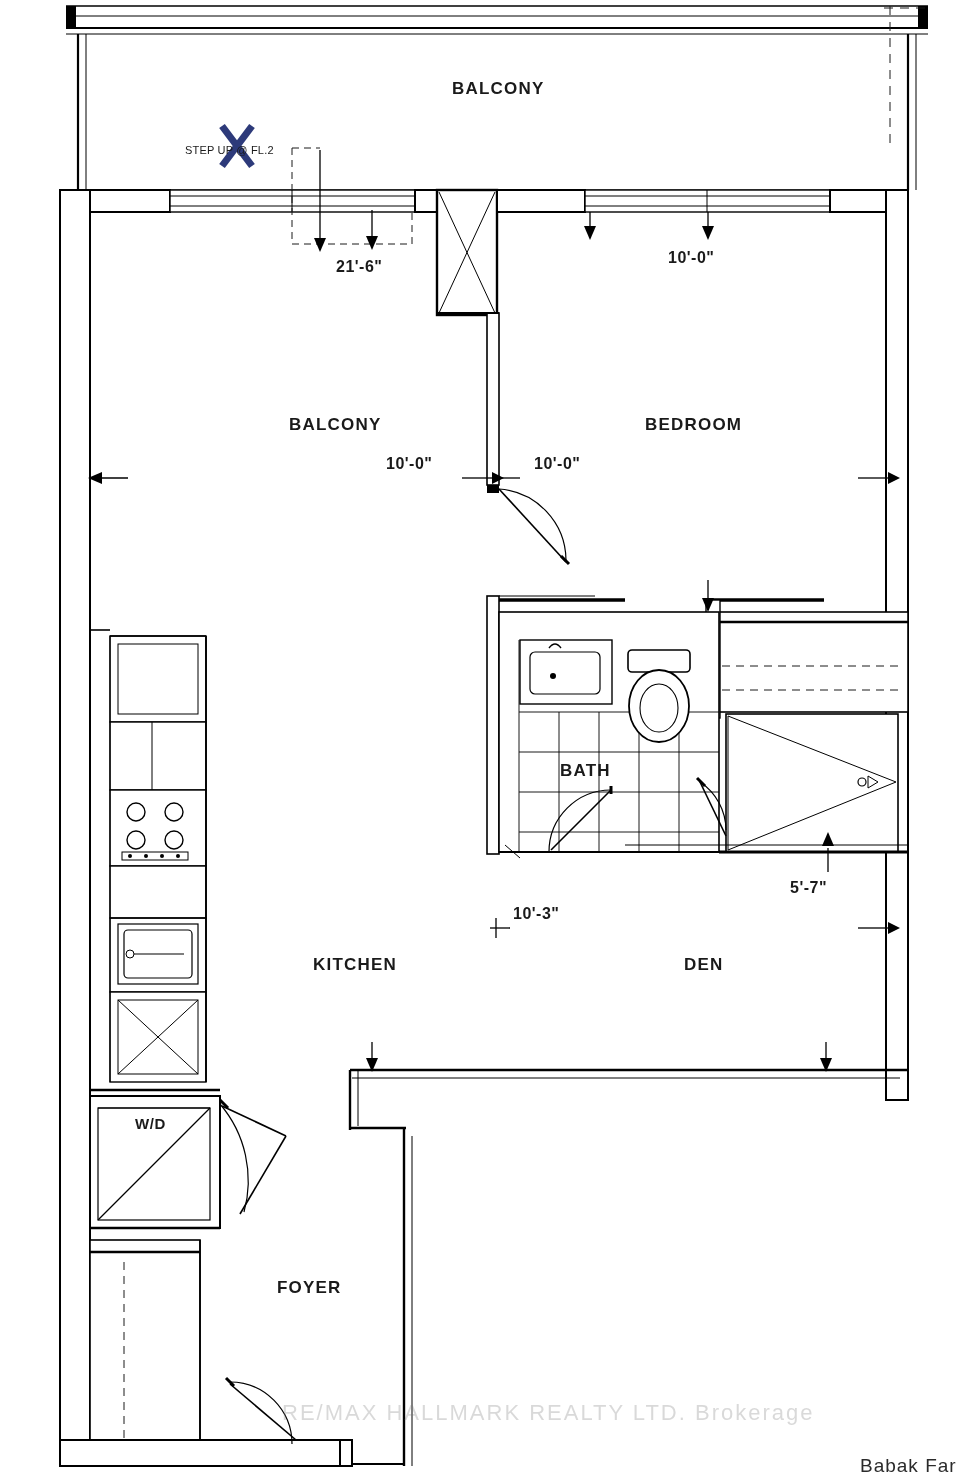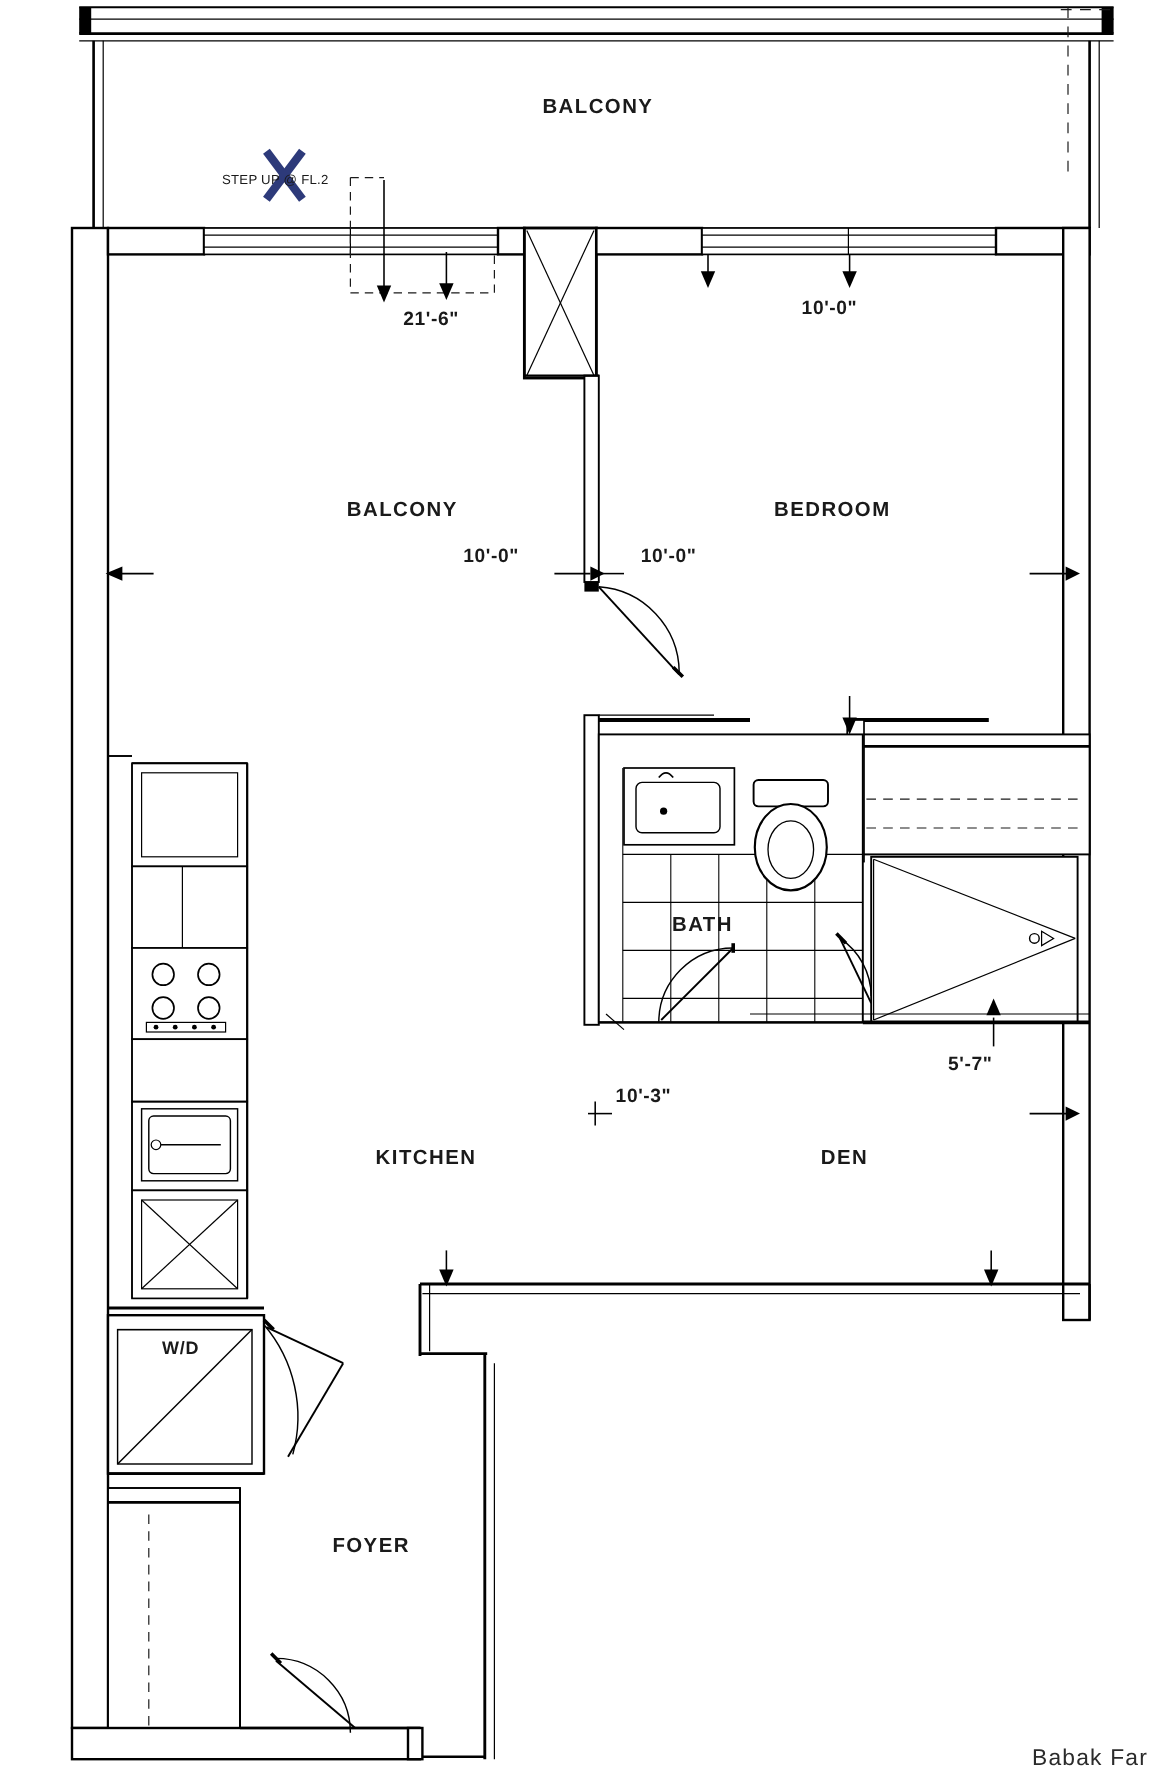--- a/index.html
+++ b/index.html
@@ -318,15 +318,16 @@
 
   <div class="lbl dim-lbl" style="left:336px; top:258px;">21'-6"</div>
   <div class="lbl dim-lbl" style="left:668px; top:249px;">10'-0"</div>
   <div class="lbl dim-lbl" style="left:386px; top:455px;">10'-0"</div>
   <div class="lbl dim-lbl" style="left:534px; top:455px;">10'-0"</div>
   <div class="lbl dim-lbl" style="left:790px; top:879px;">5'-7"</div>
   <div class="lbl dim-lbl" style="left:513px; top:905px;">10'-3"</div>
 
   <div class="lbl small-lbl" style="left:185px; top:144px;">STEP UP @ FL.2</div>
 
+  <div class="wm" style="left:282px; top:1400px;">RE/MAX HALLMARK REALTY LTD.   Brokerage</div>
   <div class="wm2" style="left:860px; top:1455px;">Babak  Far</div>
 
 </div>
 
 </body></html>

